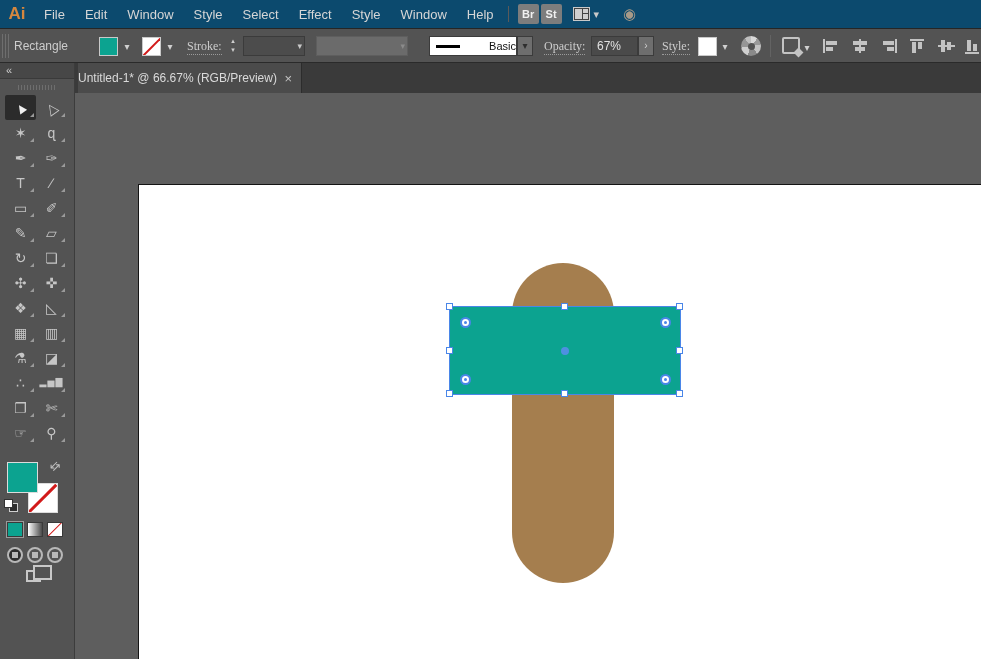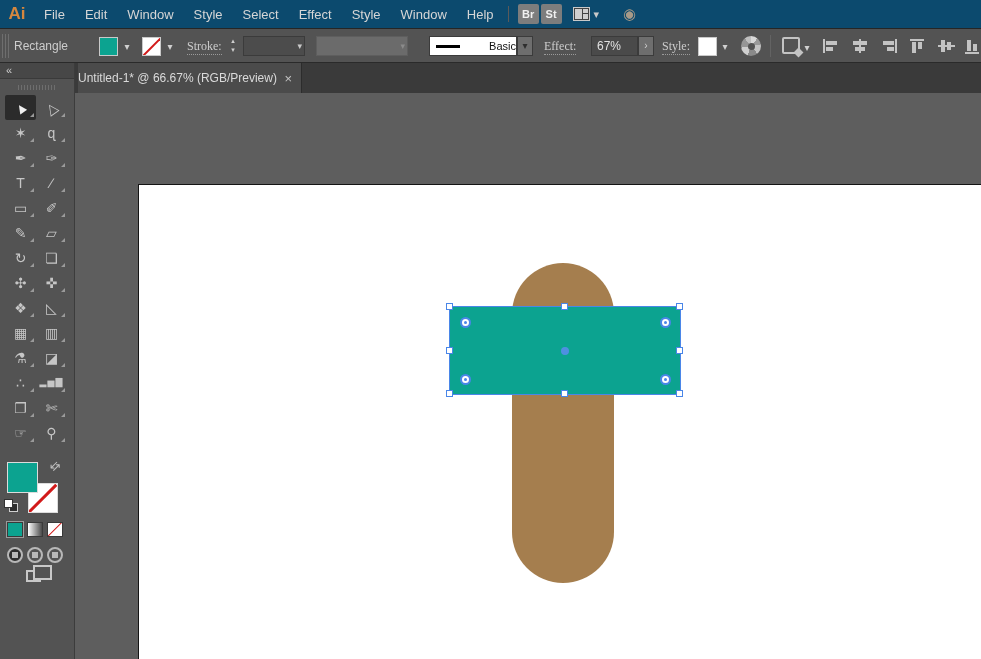--- a/index.html
+++ b/index.html
@@ -164,21 +164,21 @@
     <div class="cb dd disabled" style="left:316px; width:92px;">
       <span class="dd-chev">▾</span>
     </div>
 
     <div class="cb brush-field" style="left:429px; width:88px;gap:24px;">
       <div class="brush-line"></div>
       <span>Basic</span>
     </div>
     <div class="cb chev-btn" style="left:517px;">▾</div>
 
-    <div class="cb cb-label dotted" style="left:544px;">Effect:</div>
+    <div class="cb cb-label dotted" style="left:544px;">Opacity:</div>
     <div class="cb field" style="left:591px; width:47px;">67%</div>
     <div class="cb chev-btn" style="left:638px; color:#cfcfcf;">›</div>
 
     <div class="cb cb-label dotted" style="left:662px;">Style:</div>
     <div class="cb swatch" style="left:698px; background:#fff;"></div>
     <div class="cb chev" style="left:718px;">▾</div>
 
     <div class="cb colorwheel" style="left:741px;">
       <div class="hub"></div>
     </div>

